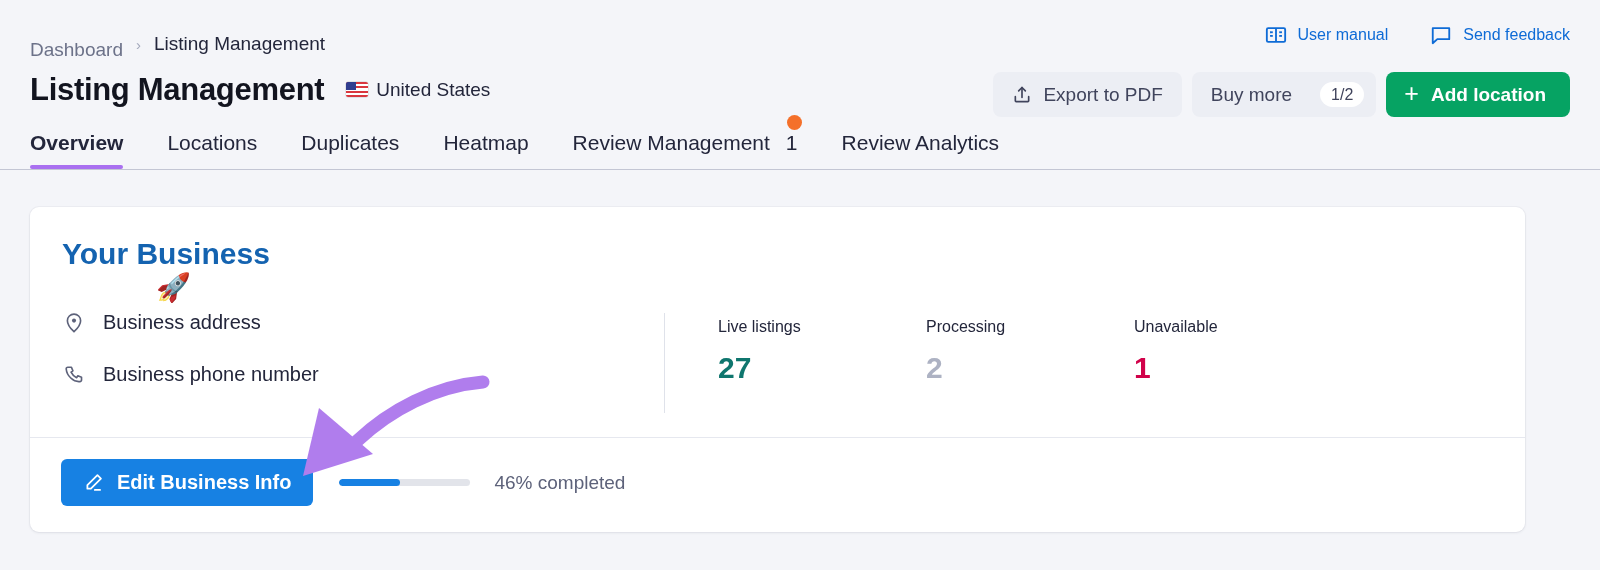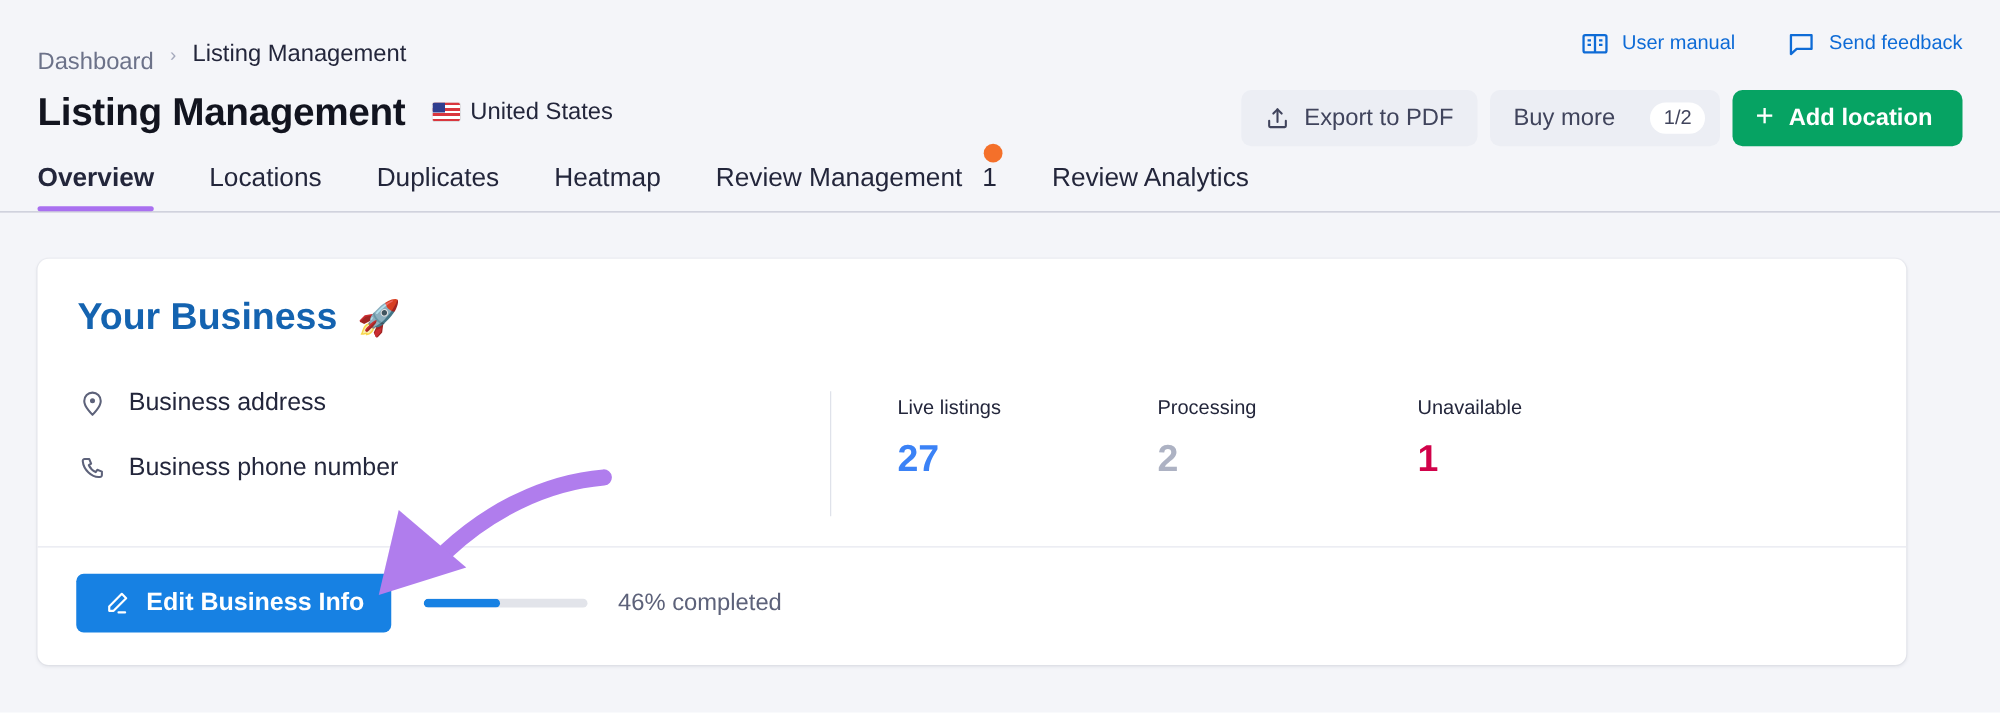--- a/index.html
+++ b/index.html
@@ -234,20 +234,21 @@
   .card-title {
     position: absolute;
     left: 32px;
     top: 30px;
     font-size: 30px;
     font-weight: bold;
     color: #1463b0;
     display: flex;
     align-items: center;
     margin: 0;
+    flex-direction: column;
   }
   .rocket { margin-left: 16px; font-size: 28px; }
 
   .info-list {
     position: absolute;
     left: 33px;
     top: 104px;
   }
   .info-row {
     display: flex;
@@ -280,21 +281,21 @@
     font-size: 16px;
     color: #23263b;
     line-height: 1;
     margin-bottom: 18px;
   }
   .stat-value {
     font-size: 30px;
     font-weight: bold;
     line-height: 1;
   }
-  .stat-value.green { color: #3b82f6; }
+  .stat-value.green { color: #0f766e; }
   .stat-value.gray  { color: #adb2c3; }
   .stat-value.red   { color: #d1024a; }
 
   .divider-h {
     position: absolute;
     left: 0; right: 0;
     top: 230px;
     height: 1px;
     background: #e6e8ef;
   }

